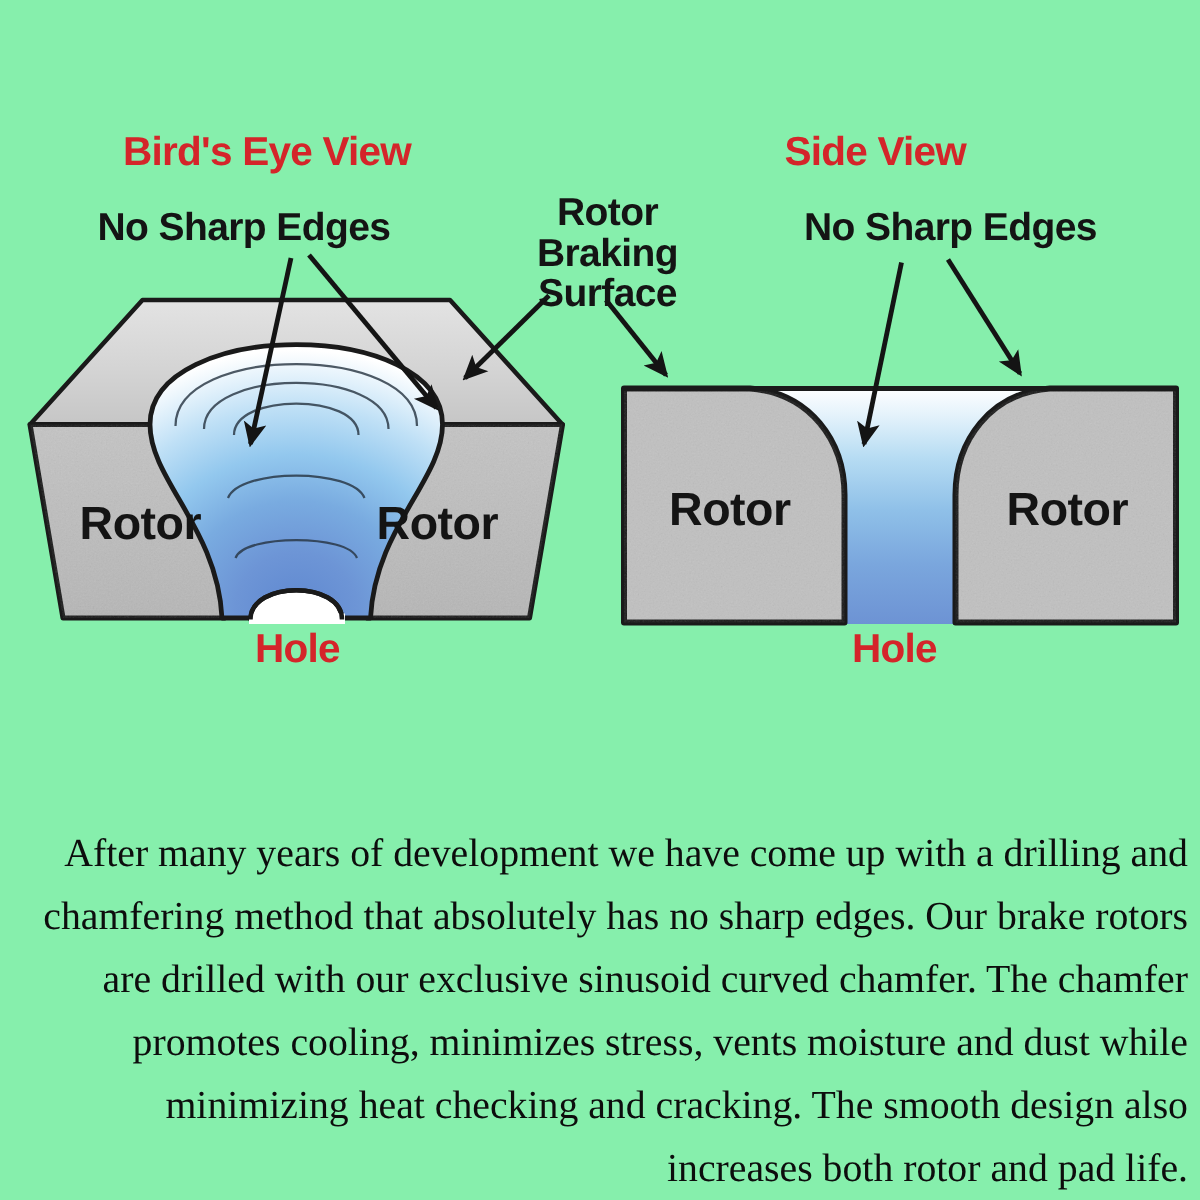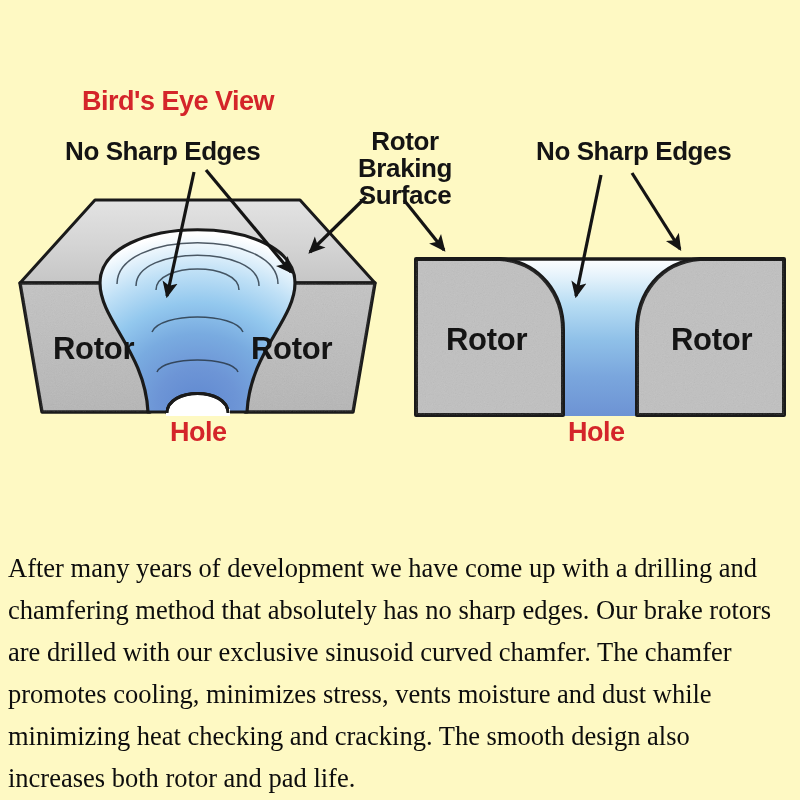--- a/index.html
+++ b/index.html
@@ -10,21 +10,21 @@
   body {
     width: 800px;
     height: 800px;
     font-family: "Liberation Sans", sans-serif;
     overflow: hidden;
   }
   #page {
     position: relative;
     width: 800px;
     height: 800px;
-    background: #fef9c3;
+    background: #86efac;
   }
 
   
   #diagram-area {
     position: absolute;
     left: 0;
     top: 0;
     width: 800px;
     height: 480px;
   }
@@ -89,21 +89,21 @@
   #label-rotor-be-right { left: 251px; top: 333px; }
   #label-rotor-sv-left  { left: 446px; top: 324px; }
   #label-rotor-sv-right { left: 671px; top: 324px; }
 
   
   #description {
     position: absolute;
     left: 0;
     top: 520px;
     width: 800px;
-    text-align: left;
+    text-align: right;
     font-family: "Liberation Serif", serif;
     font-size: 26.5px;
     line-height: 42px;
     color: #0d0d0d;
     padding: 0 8px;
     box-sizing: border-box;
   }
 </style>
 </head>
 <body>
@@ -222,20 +222,21 @@
 
         <line x1="601" y1="175" x2="576" y2="296" stroke="#141414" stroke-width="3.2" marker-end="url(#arrowHead)"></line>
         <line x1="632" y1="173" x2="680" y2="249" stroke="#141414" stroke-width="3.2" marker-end="url(#arrowHead)"></line>
 
         <line x1="404" y1="200" x2="444" y2="250" stroke="#141414" stroke-width="3.2" marker-end="url(#arrowHead)"></line>
       </g>
     </svg>
 
     <div class="lbl lbl-red" id="title-birds-eye">Bird's Eye View</div>
 
+    <div class="lbl lbl-red" id="title-side-view">Side View</div>
 
     <div class="lbl lbl-black" id="label-nse-left">No Sharp Edges</div>
 
     <div class="lbl lbl-black" id="label-nse-right">No Sharp Edges</div>
 
     <div class="lbl lbl-multi" id="label-braking-surface">Rotor
 Braking
 Surface</div>
 
     <div class="lbl lbl-rotor" id="label-rotor-be-left">Rotor</div>

